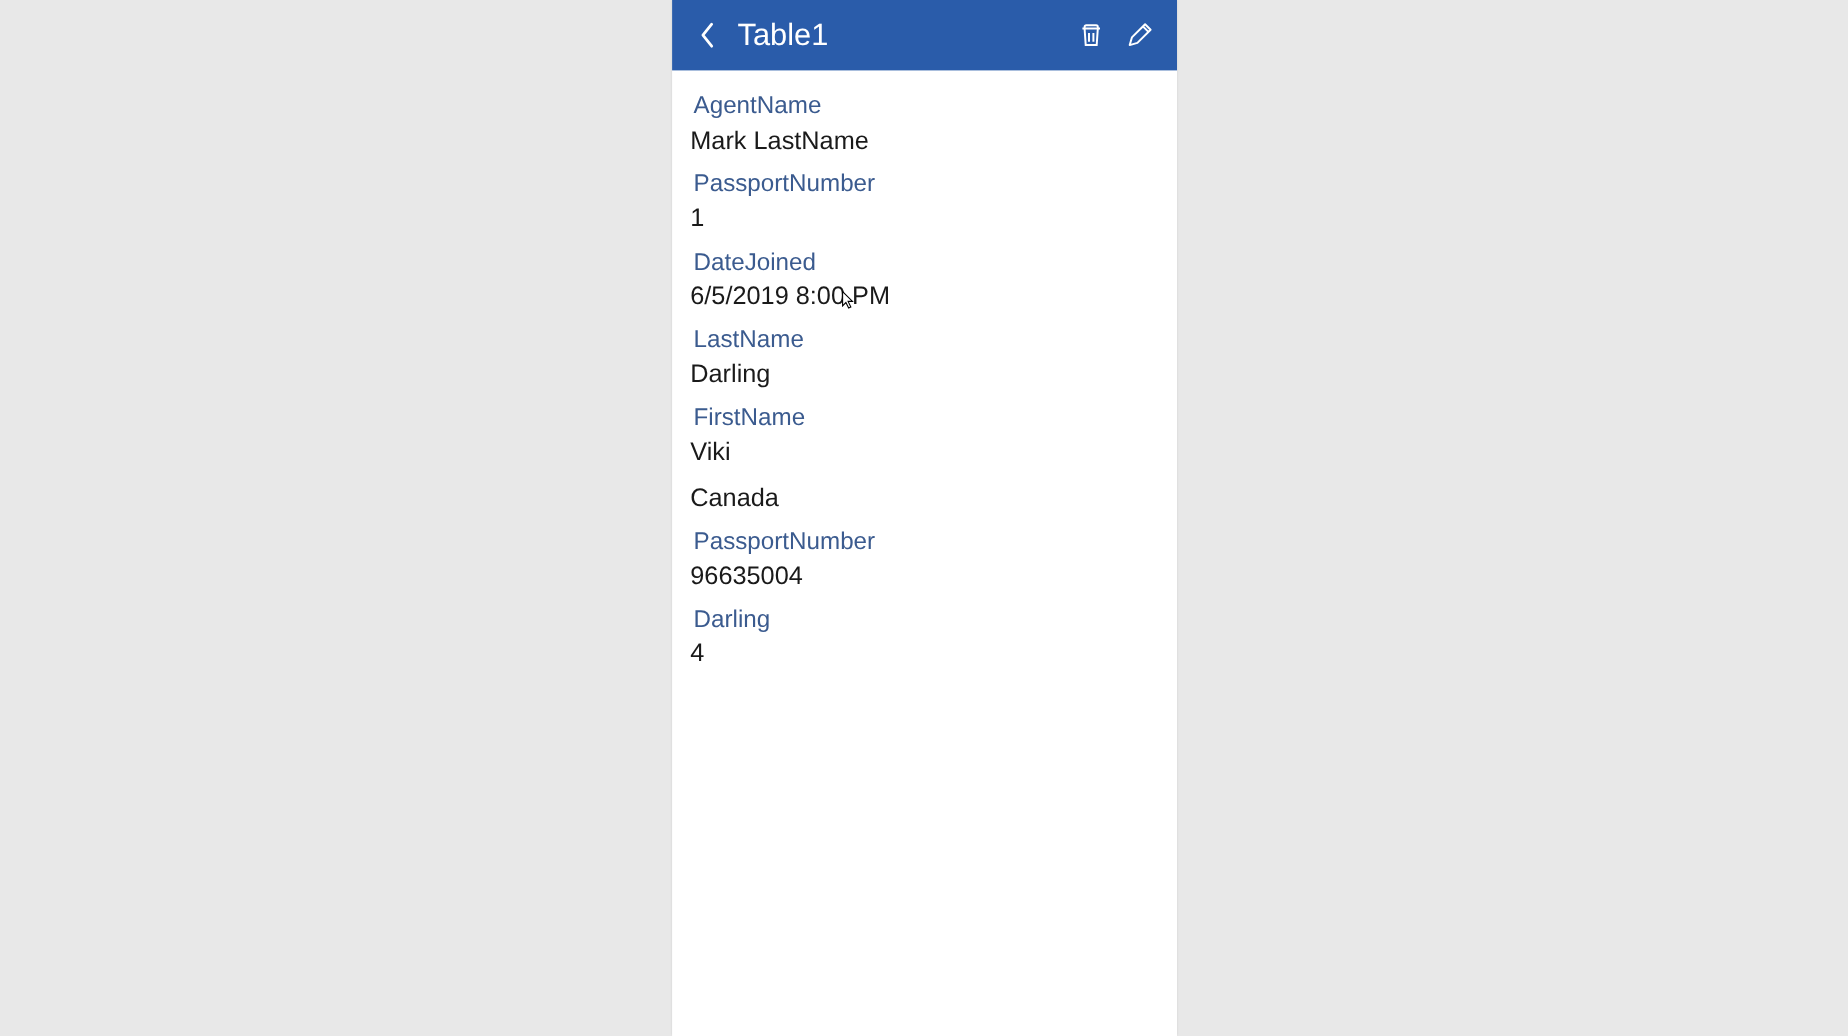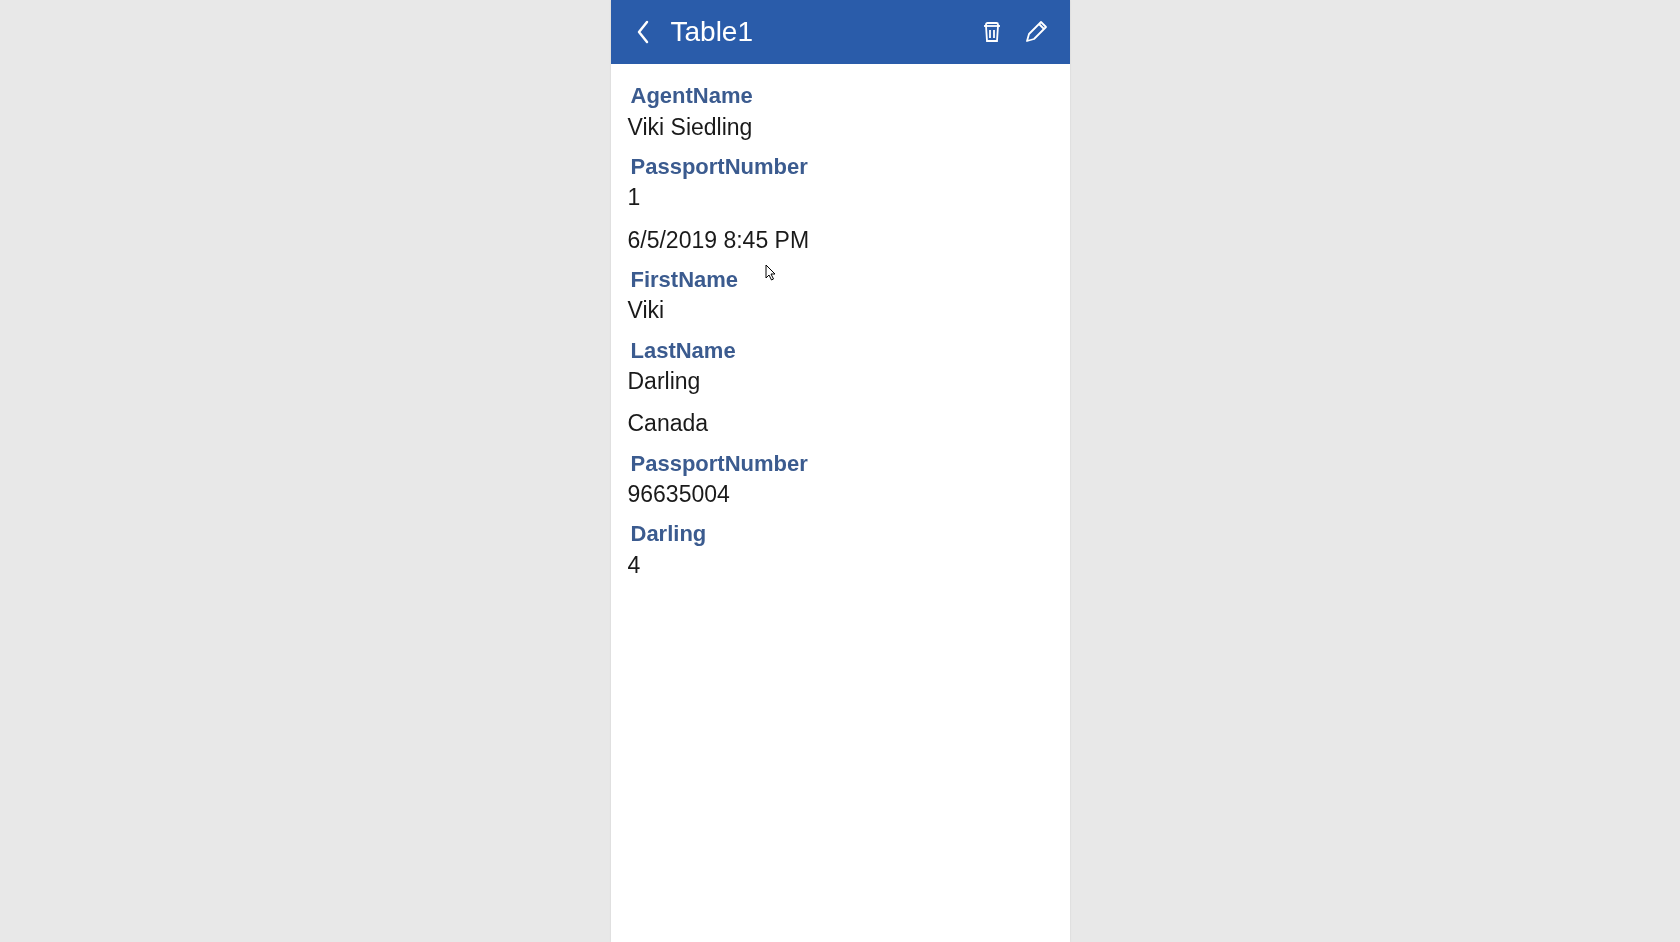--- a/index.html
+++ b/index.html
@@ -75,21 +75,21 @@
     
     .field {
       margin-top: 10px;
       margin-bottom: 8px;
     }
     
     .field-label {
       color: #3b5b8f;
       font-size: 22px;
       line-height: 1.3;
-      font-weight: 700;
+      font-weight: 400;
     }
     
     .field-value {
       color: #1a1a1a;
       font-size: 23px;
       line-height: 1.4;
       font-weight: 400;
       margin-left: -3px;
     }
     
@@ -125,36 +125,37 @@
       <svg viewBox="0 0 24 24" fill="none" stroke="#ffffff" stroke-width="1.8" stroke-linejoin="round">
         <path d="M3 21l2-7L17 2l5 5L10 19l-7 2z"></path>
         <line x1="15" y1="4" x2="20" y2="9"></line>
       </svg>
     </div>
   </div>
 
   <div class="content">
     <div class="field">
       <div class="field-label">AgentName</div>
-      <div class="field-value">Viki Siedling</div>
+      <div class="field-value">Mark LastName</div>
     </div>
     <div class="field">
       <div class="field-label">PassportNumber</div>
       <div class="field-value">1</div>
     </div>
     <div class="field">
-      <div class="field-value">6/5/2019 8:45 PM</div>
+      <div class="field-label">DateJoined</div>
+      <div class="field-value">6/5/2019 8:00 PM</div>
+    </div>
+    <div class="field">
+      <div class="field-label">LastName</div>
+      <div class="field-value">Darling</div>
     </div>
     <div class="field">
       <div class="field-label">FirstName</div>
       <div class="field-value">Viki</div>
-    </div>
-    <div class="field">
-      <div class="field-label">LastName</div>
-      <div class="field-value">Darling</div>
     </div>
     <div class="field">
       <div class="field-value">Canada</div>
     </div>
     <div class="field">
       <div class="field-label">PassportNumber</div>
       <div class="field-value">96635004</div>
     </div>
     <div class="field">
       <div class="field-label">Darling</div>

